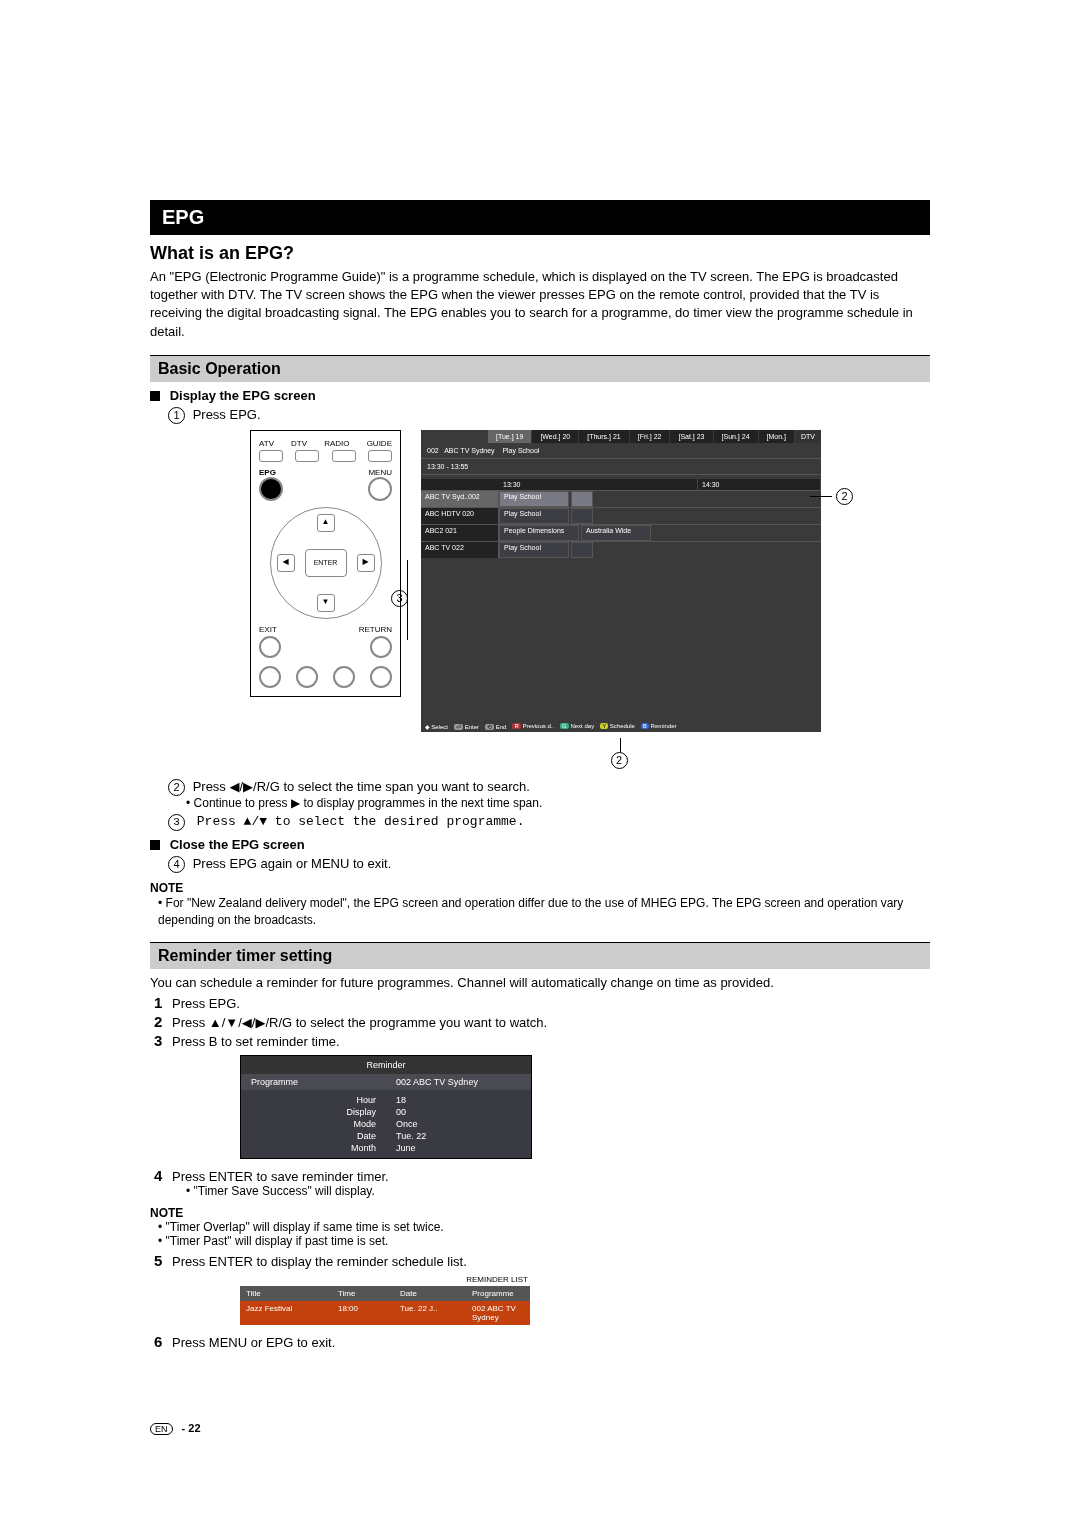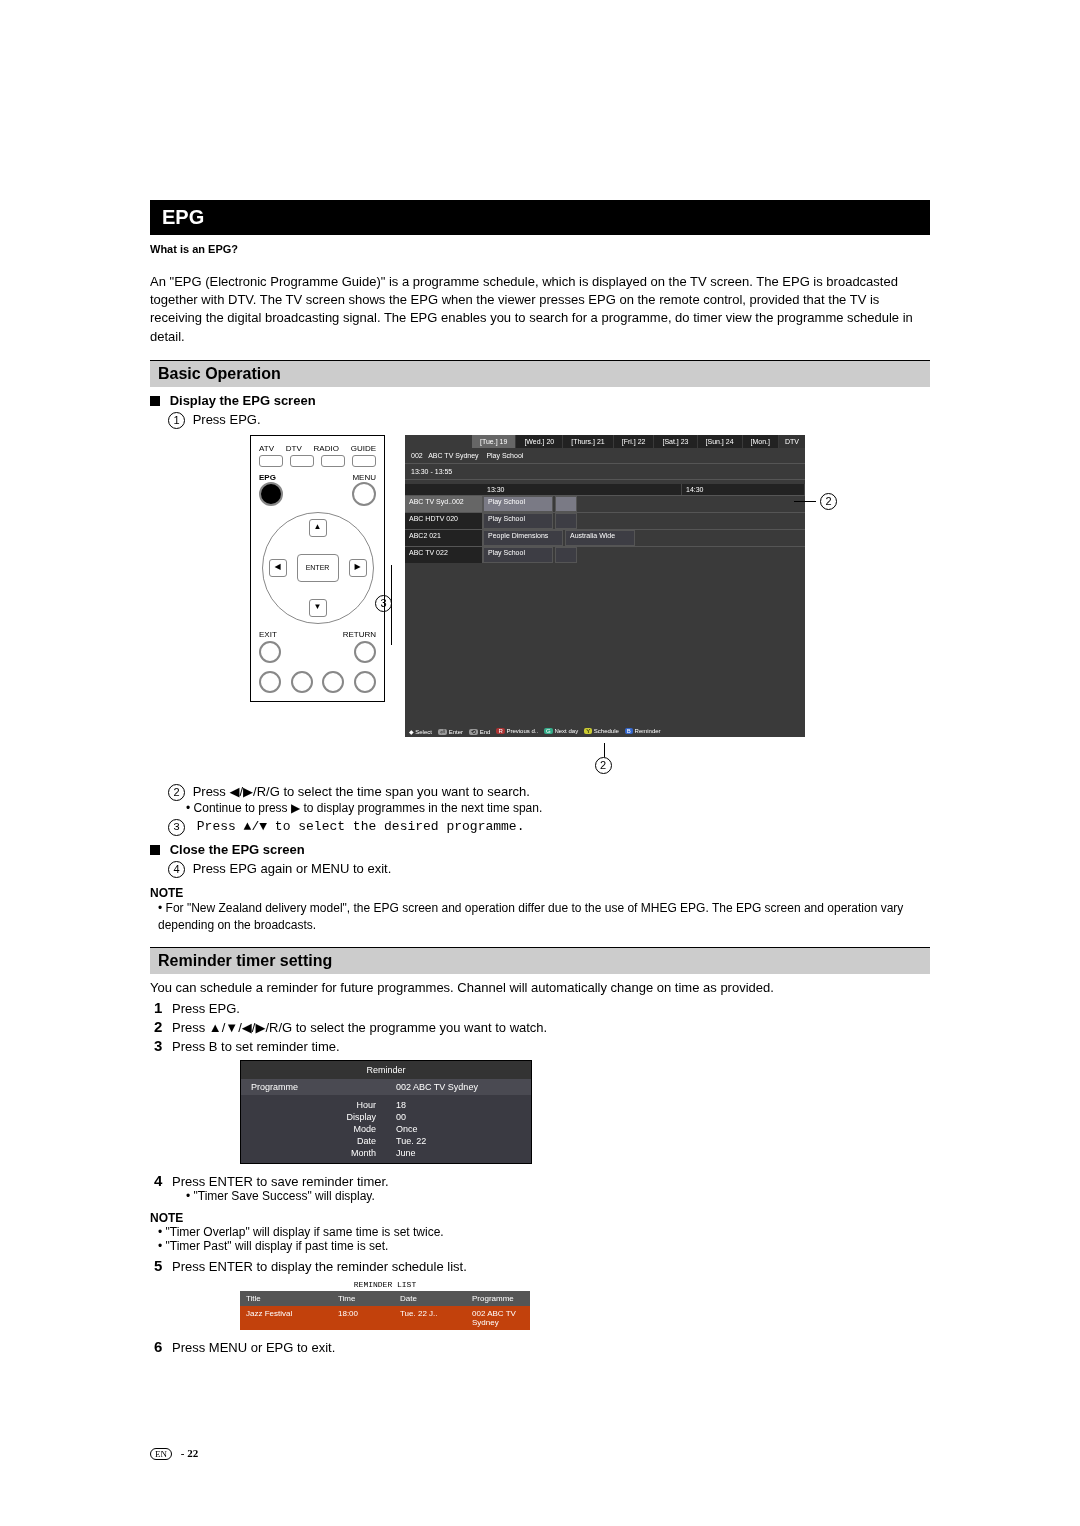--- a/index.html
+++ b/index.html
@@ -19,22 +19,22 @@
   .title-bar {
     background: #000;
     color: #fff;
     font-weight: bold;
     font-size: 20px;
     padding: 6px 12px;
     margin-bottom: 8px;
   }
   .sub-head {
     font-weight: bold;
-    font-size: 11px;
-    margin-bottom: 18px;
+    font-size: 18px;
+    margin-bottom: 4px;
   }
   .para {
     line-height: 1.4;
     margin-bottom: 12px;
   }
   .section-bar {
     background: #ccc;
     font-weight: bold;
     font-size: 16px;
     padding: 4px 8px;
@@ -64,21 +64,21 @@
   .indent { margin-left: 18px; }
   .indent2 { margin-left: 36px; }
   .bold { font-weight: bold; }
   .bullet::before { content: "• "; }
   .note-head { font-weight: bold; font-size: 12px; margin-top:8px;}
   .row-flex { display:flex; gap:20px; align-items:flex-start; }
 
   
   .remote {
     border:1px solid #000;
-    width:135px;
+    width:151px;
     padding:8px;
     box-sizing:border-box;
     position:relative;
   }
   .remote .labels-top { display:flex; justify-content:space-between; font-size:8px; }
   .remote .top-btns { display:flex; justify-content:space-between; margin-top:2px;}
   .remote .rbtn { width:22px; height:10px; border:1px solid #888; border-radius:3px;}
   .remote .midrow { display:flex; justify-content:space-between; align-items:center; font-size:8px; margin-top:6px;}
   .remote .circle-sm { width:20px; height:20px; border:2px solid #888; border-radius:50%;}
   .remote .dpad { width:110px; height:110px; border:1px solid #888; border-radius:50%; margin:6px auto; position:relative;}
@@ -139,31 +139,31 @@
   .reminder-box .body .lcol div { text-align:right; padding:1px 0;}
   .reminder-box .body .rcol div { text-align:left; padding:1px 0;}
 
   
   .remlist {
     width:290px;
     font-size:8px;
     margin-left:90px;
     margin-top:4px;
   }
-  .remlist .t { text-align:center; font-size:8px; padding:2px;font-family:Liberation Mono, monospace;}
+  .remlist .t { text-align:right; font-size:8px; padding:2px;}
   .remlist .hdr { display:flex; background:#555; color:#fff;}
   .remlist .hdr div { padding:3px 6px;}
   .remlist .row { display:flex; background:#c2410c; color:#fff;}
   .remlist .row div { padding:3px 6px;}
   .c1{width:80px;} .c2{width:50px;} .c3{width:60px;} .c4{flex:1;}
 
   .num-step { font-weight:bold; font-size:15px; display:inline-block; width:18px;}
   .step-line { margin-left:4px; margin-top:2px;}
 
-  .footer-page { margin-top:92px; font-size:11px;font-family:Liberation Serif, serif;}
+  .footer-page { margin-top:72px; font-size:11px;}
   .en-circle { display:inline-block; border:1px solid #000; border-radius:10px; padding:0 4px; font-size:9px; margin-right:6px;}
 </style>
 </head>
 <body>
 
 <div class="page">
 
   <div class="title-bar">EPG</div>
 
   <div class="sub-head">What is an EPG?</div>

